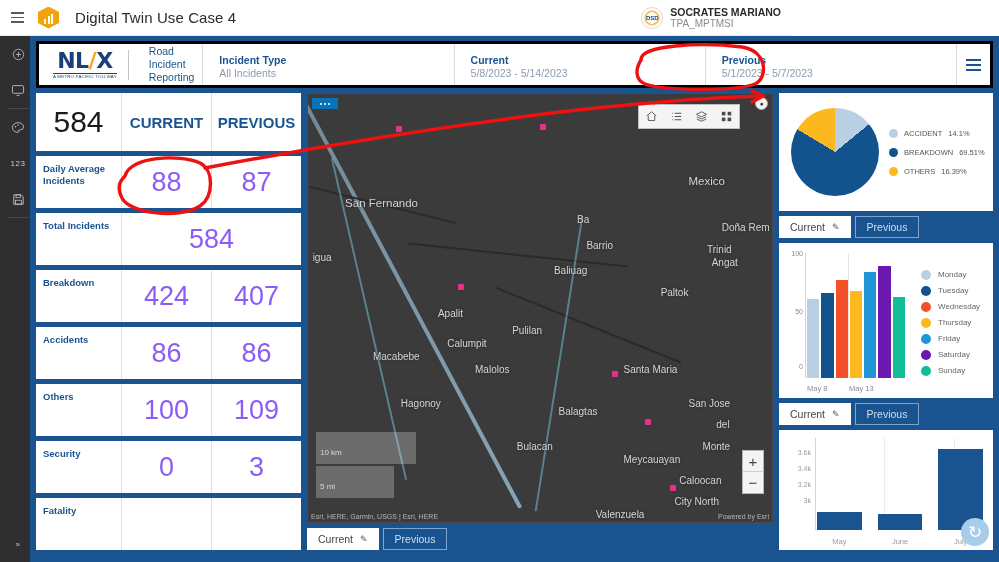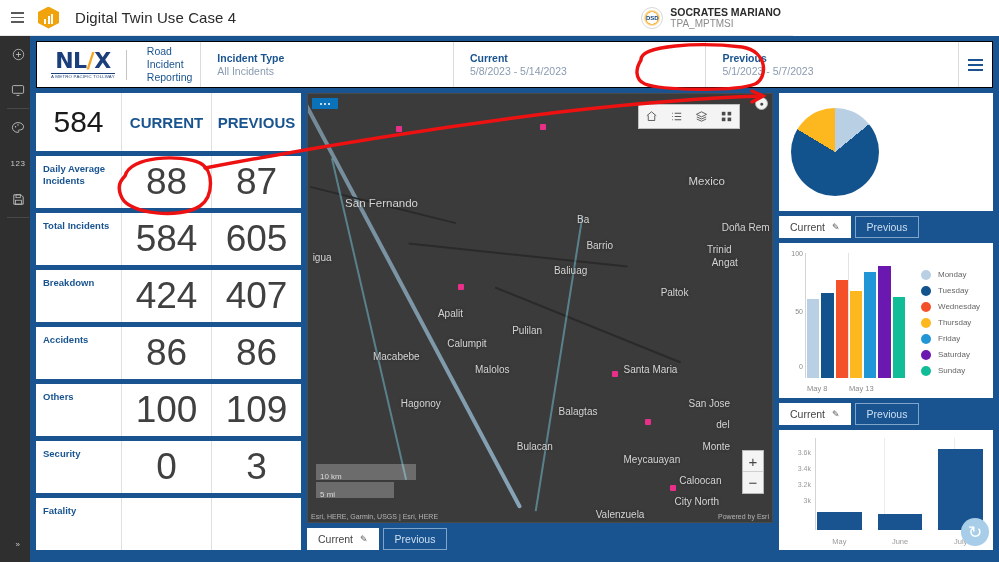--- a/index.html
+++ b/index.html
@@ -61,21 +61,21 @@
   .rail-bottom { margin-top: auto; }
 
   
   .dash {
     position: absolute; left: 30px; top: 36px; width: 969px; height: 526px;
     background: #1a5490; padding: 5px 6px 6px 6px;
   }
   .dash-inner { width: 957px; height: 515px; position: relative; }
 
   
-  .hdr { display: flex; height: 47px; background: #ffffff; border: 1px solid #000000; }
+  .hdr { display: flex; height: 47px; background: #ffffff; border: 3px solid #000000; }
   .brand { display: flex; align-items: center; padding: 0 8px 0 14px; }
   .nlex {
     display: flex; flex-direction: column; align-items: center; line-height: 1;
   }
   .nlex-word { font-size: 22px; font-weight: bold; color: #1a3f7a; letter-spacing: -.5px;
                font-family: "DejaVu Sans", sans-serif; }
   .nlex-word .slash { color: #f5a623; }
   .nlex-sub { font-size: 4.4px; color: #1a3f7a; letter-spacing: .2px; margin-top: 1.5px;
               border-top: 1.5px solid #1a3f7a; padding-top: 1px; width: 100%; text-align: center; }
   .brand-div { width: 1px; height: 30px; background: #c4c4c4; margin: 0 11px; }
@@ -110,21 +110,21 @@
   .stats { width: 265px; display: flex; flex-direction: column; gap: 5px; }
   .srow { background: #ffffff; display: flex; align-items: stretch; }
   .srow.head { height: 58px; }
   .srow.body-row { flex: 1; }
   .scell-label {
     width: 86px; padding: 7px 0 0 7px; font-size: 9.5px; font-weight: bold;
     color: #1a5490; line-height: 1.25; border-right: 1px solid #e0e0e0;
   }
   .scell-num {
     flex: 1; display: flex; align-items: center; justify-content: center;
-    font-size: 37px; color: #404040; font-weight: 500; border-right: 1px solid #e0e0e0;
+    font-size: 27px; color: #8b5cf6; font-weight: 500; border-right: 1px solid #e0e0e0;
   }
   .scell-num:last-child { border-right: none; }
   .scell-total {
     width: 86px; display: flex; align-items: center; justify-content: center;
     font-size: 30px; color: #1a1a1a; font-weight: 500; border-right: 1px solid #e0e0e0;
   }
   .scell-hdr {
     flex: 1; display: flex; align-items: center; justify-content: center;
     font-size: 15px; font-weight: bold; color: #1a5490; border-right: 1px solid #e0e0e0;
   }
@@ -171,21 +171,21 @@
     border: 1px solid #b8b8b8;
   }
   .map-zoom div {
     height: 21px; display: flex; align-items: center; justify-content: center;
     font-size: 15px; color: #444; cursor: pointer;
   }
   .map-zoom div:first-child { border-bottom: 1px solid #d0d0d0; }
   .map-scale { position: absolute; left: 8px; bottom: 22px; }
   .map-scale div {
     height: 14px; background: rgba(255,255,255,.25); color: #dadada; font-size: 8px;
-    padding: 8px 4px; margin-bottom: 2px; line-height: 10px;
+    padding: 16px 4px; margin-bottom: 2px; line-height: 10px;
   }
   .map-scale div:first-child { width: 100px; }
   .map-scale div:last-child { width: 78px; }
   .map-attr {
     position: absolute; left: 0; right: 0; bottom: 0; height: 11px;
     background: rgba(60,60,60,.85); display: flex; align-items: center;
     justify-content: space-between; padding: 0 3px; font-size: 7px; color: #b4b4b4;
   }
 
   
@@ -360,21 +360,20 @@
           <div class="scell-hdr">PREVIOUS</div>
         </div>
         <div class="srow body-row">
           <div class="scell-label">Daily Average Incidents</div>
           <div class="scell-num">88</div>
           <div class="scell-num">87</div>
         </div>
         <div class="srow body-row">
           <div class="scell-label">Total Incidents</div>
           <div class="scell-num">584</div>
-          <div class="scell-num">605</div>
         </div>
         <div class="srow body-row">
           <div class="scell-label">Breakdown</div>
           <div class="scell-num">424</div>
           <div class="scell-num">407</div>
         </div>
         <div class="srow body-row">
           <div class="scell-label">Accidents</div>
           <div class="scell-num">86</div>
           <div class="scell-num">86</div>
@@ -505,20 +504,37 @@
           <div class="tab inactive">
             <span>Previous</span>
           </div>
         </div>
       </div>
 
       <div class="charts">
 
         <div class="card pie-card">
           <div class="pie" id="pie" style="background: conic-gradient(rgb(185, 207, 227) 0deg, rgb(185, 207, 227) 50.76deg, rgb(18, 82, 141) 50.76deg, rgb(18, 82, 141) 301deg, rgb(252, 184, 30) 301deg, rgb(252, 184, 30) 360deg);"></div>
+          <div class="legend">
+            <div class="legend-row">
+              <span class="dot" style="background:#b9cfe3"></span>
+              <span>ACCIDENT</span>
+              <span>14.1%</span>
+            </div>
+            <div class="legend-row">
+              <span class="dot" style="background:#12528d"></span>
+              <span>BREAKDOWN</span>
+              <span>69.51%</span>
+            </div>
+            <div class="legend-row">
+              <span class="dot" style="background:#fcb81e"></span>
+              <span>OTHERS</span>
+              <span>16.39%</span>
+            </div>
+          </div>
         </div>
         <div class="tabs">
           <div class="tab active">
             <span>Current</span>
             <span class="pencil">✎</span>
           </div>
           <div class="tab inactive">
             <span>Previous</span>
           </div>
         </div>

